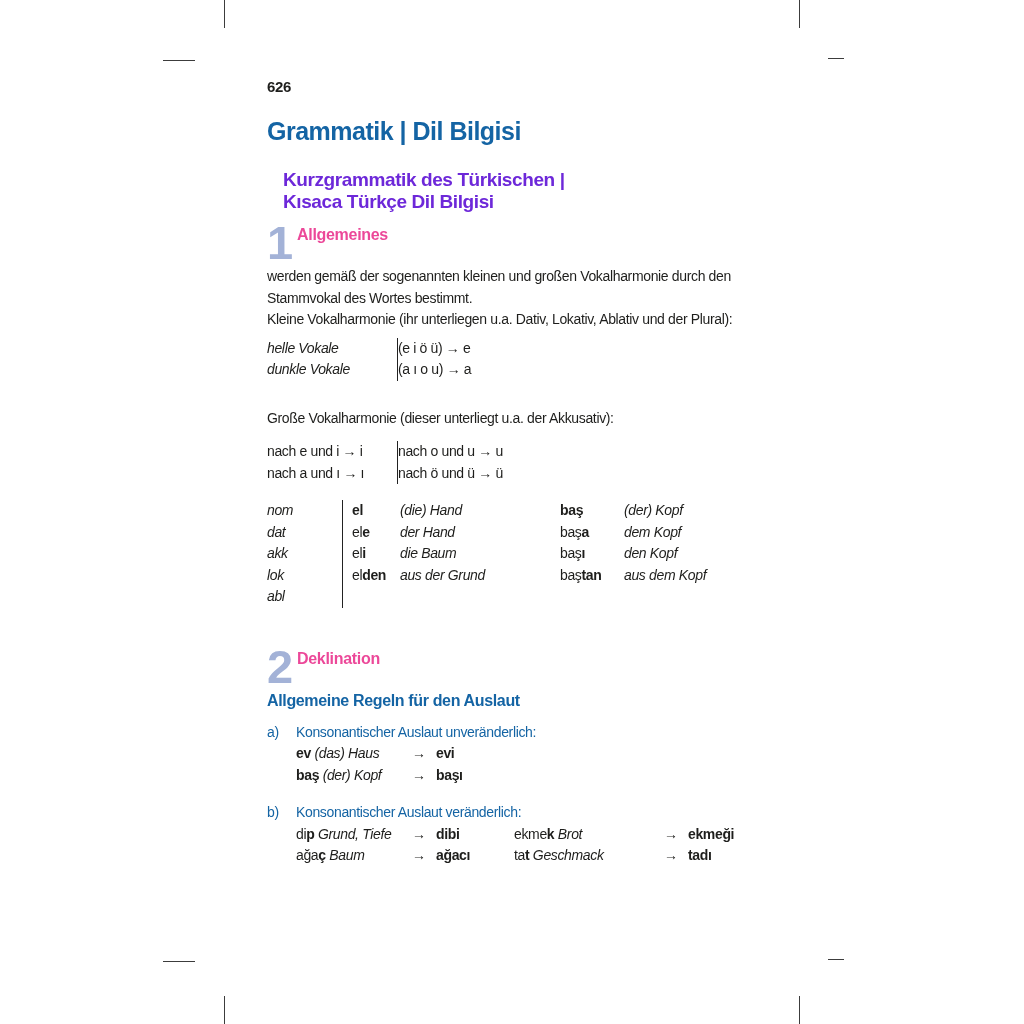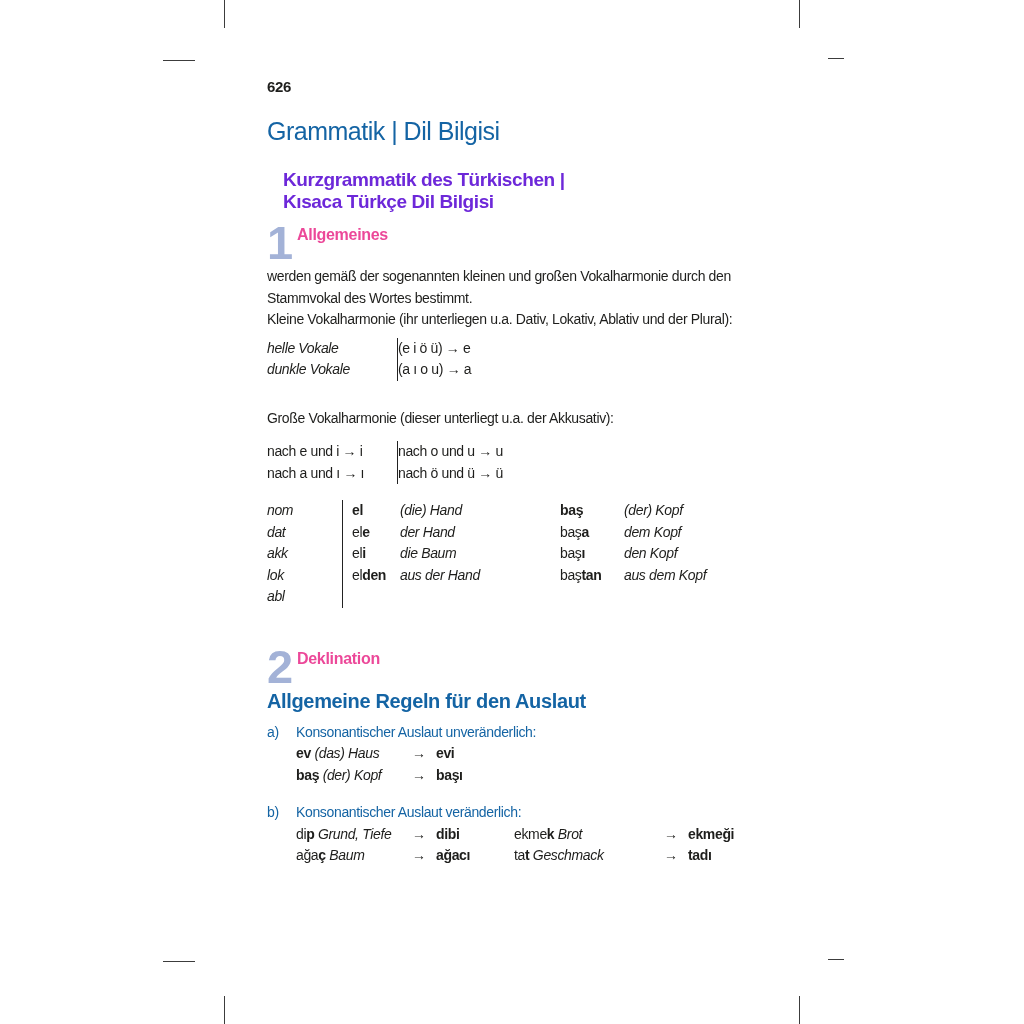--- a/index.html
+++ b/index.html
@@ -5,21 +5,21 @@
   html,body{margin:0;padding:0;background:#fff;}
   #page{position:relative;width:844px;height:1024px;background:#ffffff;overflow:hidden;
         font-family:"Liberation Sans",sans-serif;color:#1e1e1c;font-size:14px;letter-spacing:-0.35px;}
   
   .crop{position:absolute;background:#3c3c3c;}
   .crop.v{width:1px;height:28px;}
   .crop.h{width:32px;height:1px;}
   
   #content{position:absolute;left:267px;top:78px;width:505px;}
   .pagenum{font-weight:bold;font-size:15px;line-height:18px;margin:0 0 21px 0;}
-  h1{font-size:25px;line-height:28px;font-weight:normal;color:#1464a4;margin:0 0 24px 0;letter-spacing:-0.5px;}
+  h1{font-size:25px;line-height:28px;font-weight:bold;color:#1464a4;margin:0 0 24px 0;letter-spacing:-0.5px;}
   .subtitle{font-size:19px;line-height:23px;font-weight:bold;color:#6d28d9;margin:0 0 10px 16px;letter-spacing:-0.4px;}
   .sec-head{display:flex;align-items:flex-start;height:44px;margin:0;}
   .sec-num{font-size:47px;line-height:42px;font-weight:bold;color:#a3b2d7;width:30px;letter-spacing:-1px;}
   .sec-title{font-size:16px;line-height:21px;font-weight:bold;color:#ec4899;margin-top:2px;letter-spacing:-0.3px;}
   .introblock{margin:0 0 7px 0;}
   .line{line-height:21.5px;white-space:nowrap;}
   
   .divtable{display:flex;margin:0;}
   .divtable .leftcol{width:130px;flex:none;}
   .divtable .rightcol{border-left:1px solid #222;padding-left:0;}
@@ -29,21 +29,21 @@
   .intro2{line-height:21.5px;margin-bottom:12px;white-space:nowrap;}
   .mb-t2{margin-bottom:16px;}
   
   .decl{display:flex;margin-bottom:38px;}
   .decl .cases{width:75px;flex:none;}
   .decl .case{line-height:21.5px;font-style:italic;}
   .decl .forms{border-left:1px solid #222;padding-left:9px;flex:1;}
   .decl .drow{display:grid;grid-template-columns:48px 160px 64px auto;line-height:21.5px;white-space:nowrap;}
   .b{font-weight:bold;}
   .sec2-head{margin-top:0;}
-  .subheading{font-size:20px;line-height:20px;font-weight:bold;color:#1464a4;margin:1px 0 11px 0;}
+  .subheading{font-size:16px;line-height:20px;font-weight:bold;color:#1464a4;margin:1px 0 11px 0;}
   .rule{margin-bottom:16px;}
   .rule-head{display:flex;line-height:21.5px;color:#1464a4;}
   .rule-label{width:29px;flex:none;}
   .rule-rows{margin-left:29px;}
   .arow{display:grid;grid-template-columns:116px 24px auto;line-height:21.5px;white-space:nowrap;}
   .brow{display:grid;grid-template-columns:116px 24px 78px 150px 24px auto;line-height:21.5px;white-space:nowrap;}
 </style>
 </head>
 <body>
 
@@ -126,21 +126,21 @@
           <span class="italic">dem Kopf</span>
         </div>
         <div class="drow">
           <span><span>el</span><span class="b">i</span></span>
           <span class="italic">die Baum</span>
           <span><span>baş</span><span class="b">ı</span></span>
           <span class="italic">den Kopf</span>
         </div>
         <div class="drow">
           <span><span>el</span><span class="b">den</span></span>
-          <span class="italic">aus der Hand</span>
+          <span class="italic">aus der Grund</span>
           <span><span>baş</span><span class="b">tan</span></span>
           <span class="italic">aus dem Kopf</span>
         </div>
       </div>
     </div>
 
     <div class="sec-head sec2-head">
       <div class="sec-num">2</div>
       <div class="sec-title">Deklination</div>
     </div>

